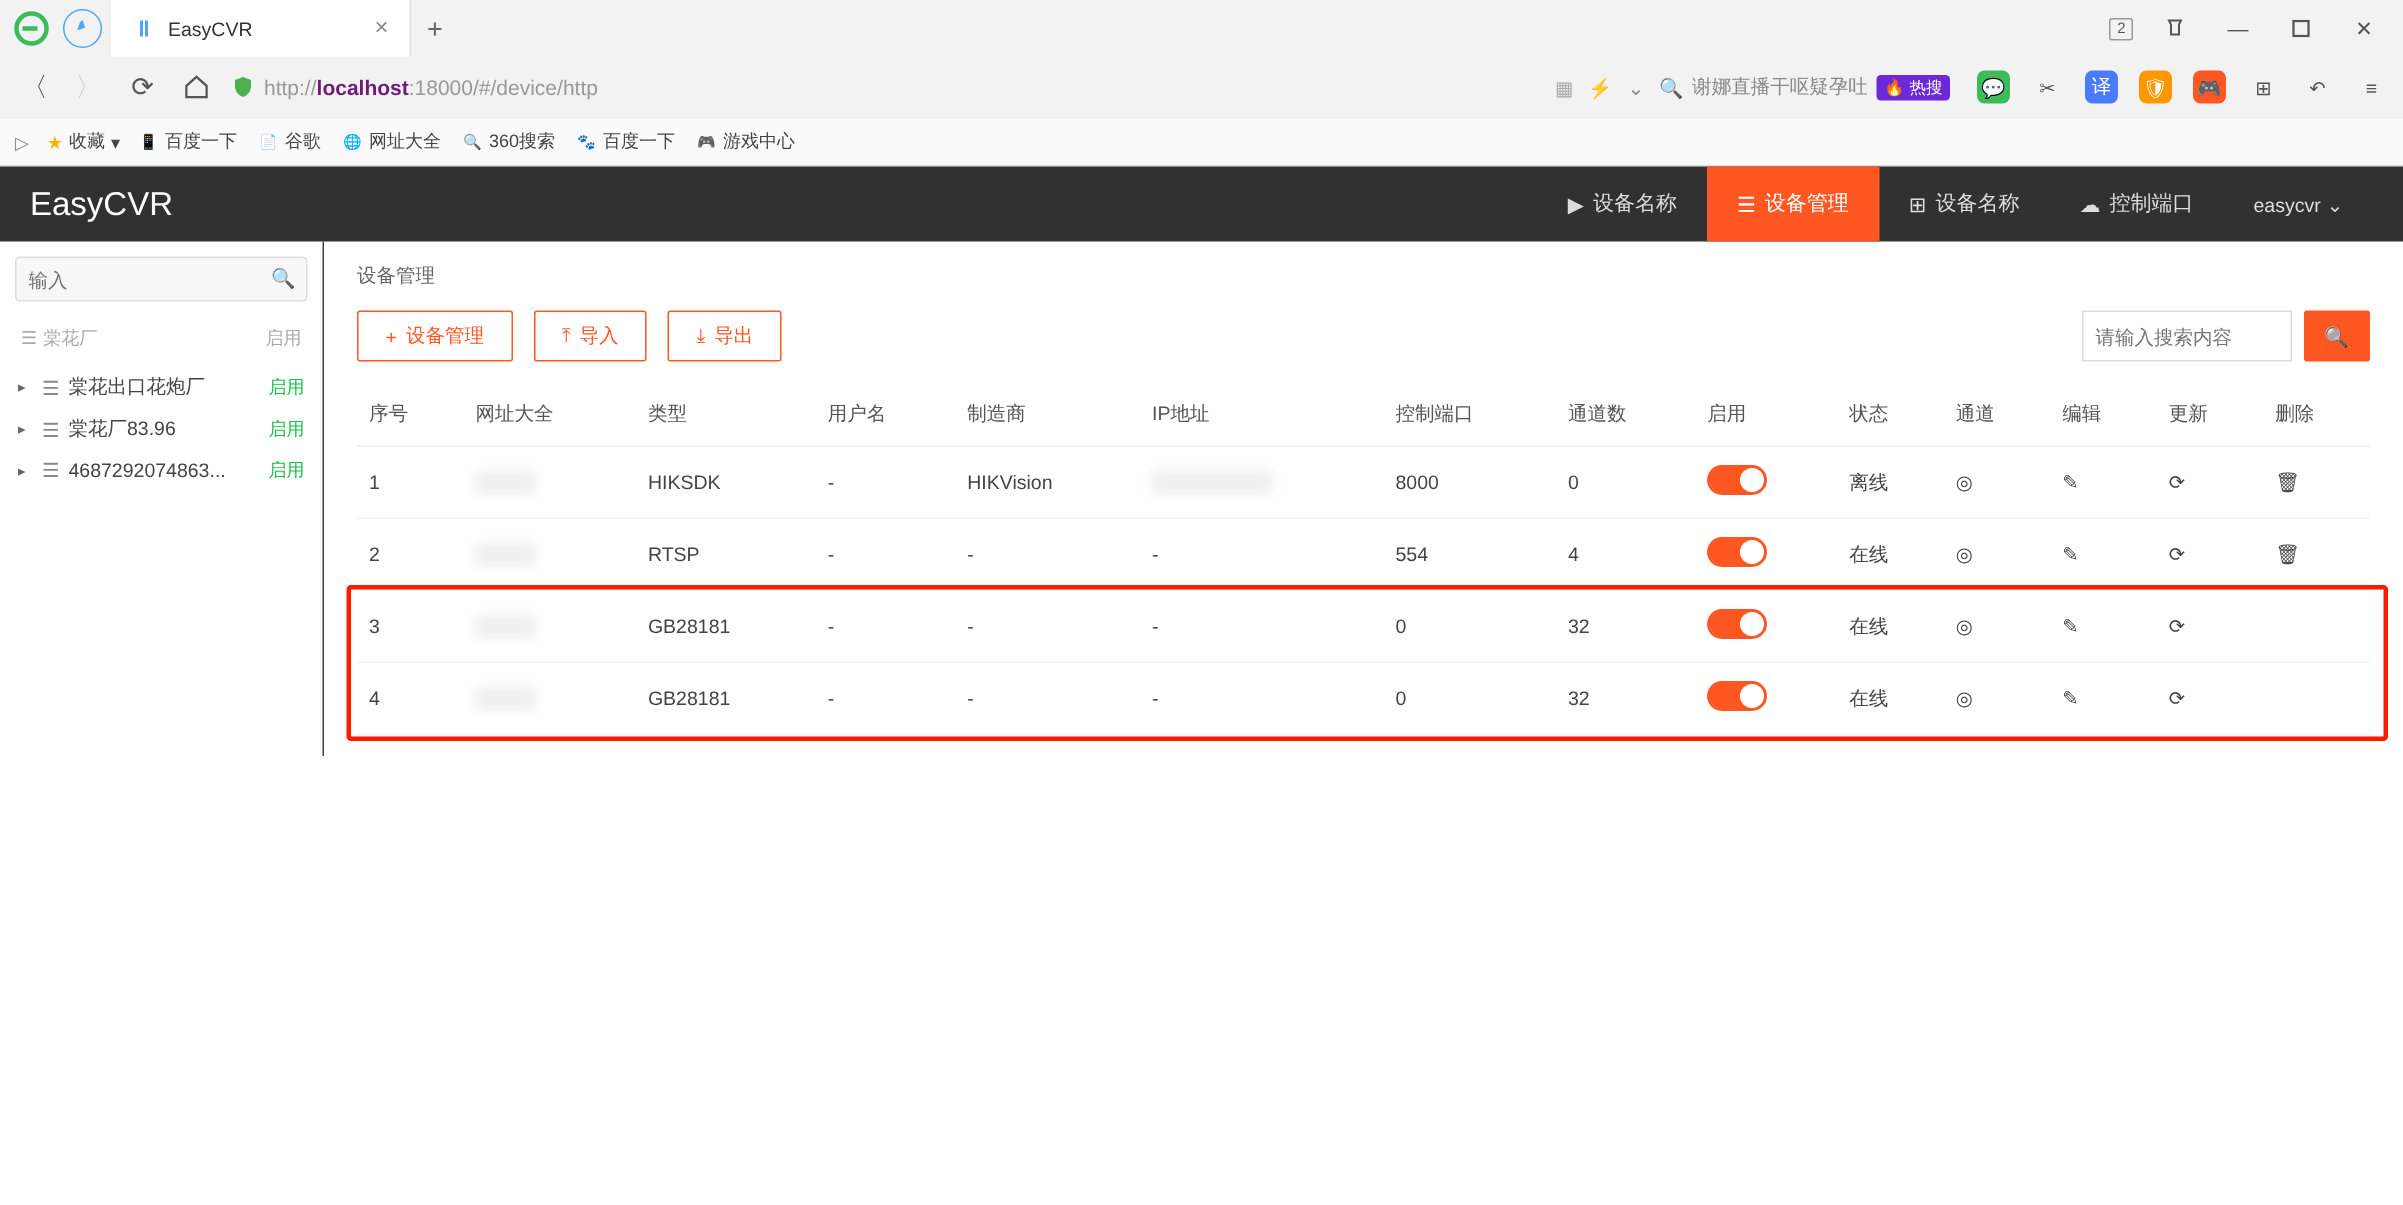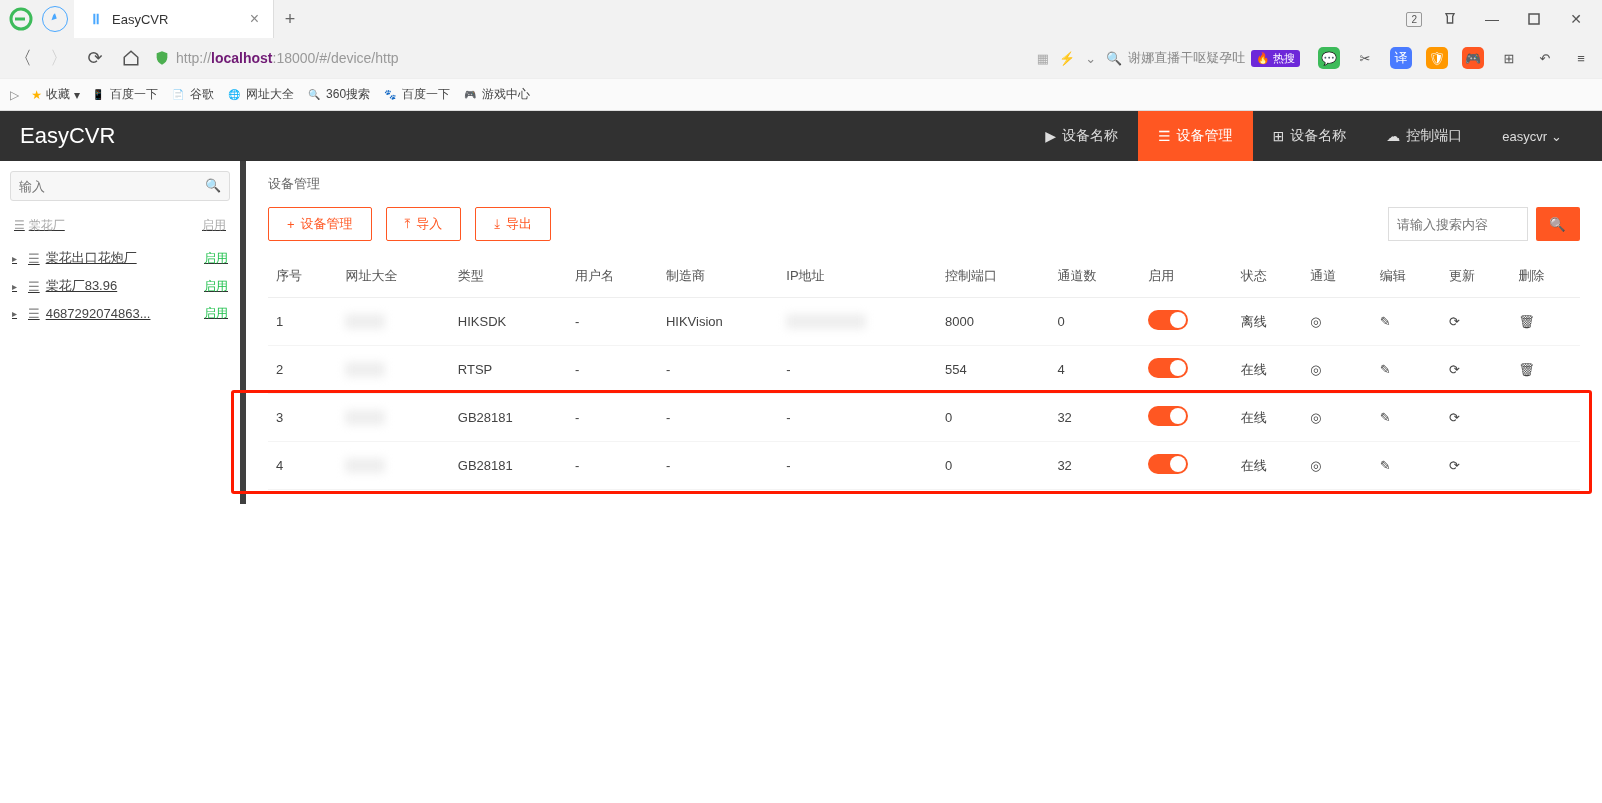--- a/index.html
+++ b/index.html
@@ -39,21 +39,21 @@
 
 .app-header { background:#313131; color:#fff; height:50px; display:flex; align-items:center; padding:0 20px; }
 .app-title { font-size:22px; font-weight:500; }
 .app-nav { margin-left:auto; display:flex; height:50px; align-items:stretch; }
 .nav-item { display:flex; align-items:center; gap:6px; padding:0 20px; color:#ddd; font-size:14px; }
 .nav-item.active { background:#ff5722; color:#fff; }
 .nav-user { display:flex; align-items:center; gap:4px; padding:0 20px; color:#ddd; font-size:13px; }
 
 
 .layout { display:flex; }
-.sidebar { width:246px; border-right:6px solid #404040; padding:10px;text-decoration:underline; }
+.sidebar { width:216px; border-right:1px solid #404040; padding:10px; }
 .sb-search { position:relative; margin-bottom:10px; }
 .sb-search input { width:100%; height:30px; border:1px solid #ddd; border-radius:3px; padding:0 28px 0 8px; background:#f7f7f7; font-size:13px; }
 .sb-search .sico { position:absolute; right:8px; top:7px; color:#aaa; }
 .tree-head { display:flex; align-items:center; justify-content:space-between; color:#aaa; font-size:12px; padding:6px 4px 10px; }
 .tree-item { display:flex; align-items:center; gap:6px; padding:5px 2px; font-size:13px; color:#444; }
 .tree-item .caret { color:#666; font-size:10px; width:10px; }
 .tree-item .folder-ico { color:#888; }
 .tree-item .en { margin-left:auto; color:#1bbf49; font-size:12px; }
 
 .main { flex:1; padding:14px 22px; }

